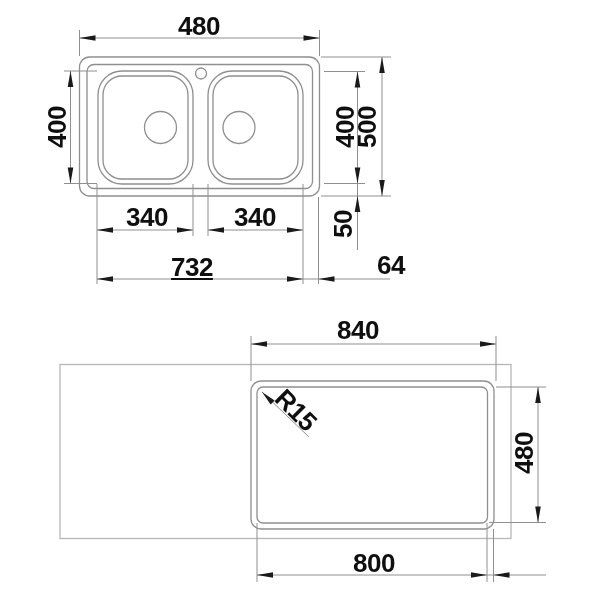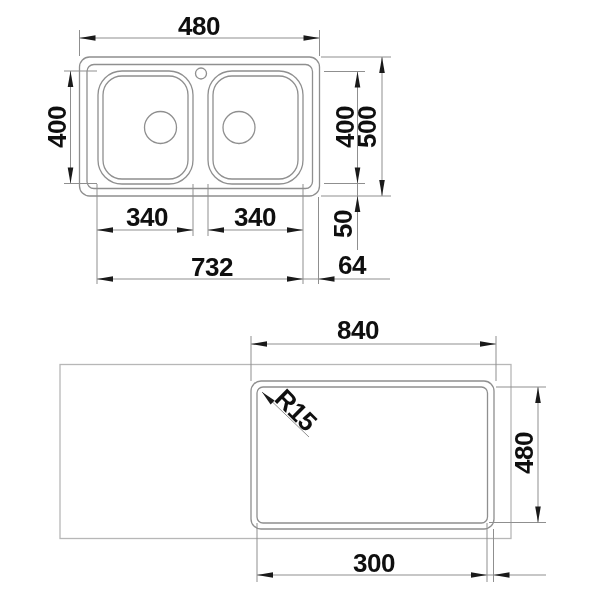--- a/index.html
+++ b/index.html
@@ -118,21 +118,21 @@
     </g>
   </svg>
 
   <div class="dim-label" style="left:167px;top:13px;">480</div>
   <div class="dim-label rot-ccw" style="left:25px;top:114px;">400</div>
   <div class="dim-label rot-ccw" style="left:313px;top:114px;">400</div>
   <div class="dim-label rot-ccw" style="left:335px;top:114px;">500</div>
   <div class="dim-label rot-ccw" style="left:311px;top:211px;">50</div>
   <div class="dim-label" style="left:115px;top:204px;">340</div>
   <div class="dim-label" style="left:223px;top:204px;">340</div>
-  <div class="dim-label" style="left:180px;top:254px;">732</div>
-  <div class="dim-label" style="left:320px;top:252px;">64</div>
+  <div class="dim-label" style="left:160px;top:254px;text-decoration:underline;">732</div>
+  <div class="dim-label" style="left:320px;top:252px;padding-left:39px;">64</div>
 
   <div class="dim-label" style="left:326px;top:317px;">840</div>
   <div class="dim-label rot-45" style="left:264px;top:397px;">R15</div>
   <div class="dim-label rot-ccw" style="left:492px;top:440px;">480</div>
-  <div class="dim-label" style="left:342px;top:550px;">300</div>
+  <div class="dim-label" style="left:342px;top:550px;">800</div>
 
 </div>
 
 </body></html>

